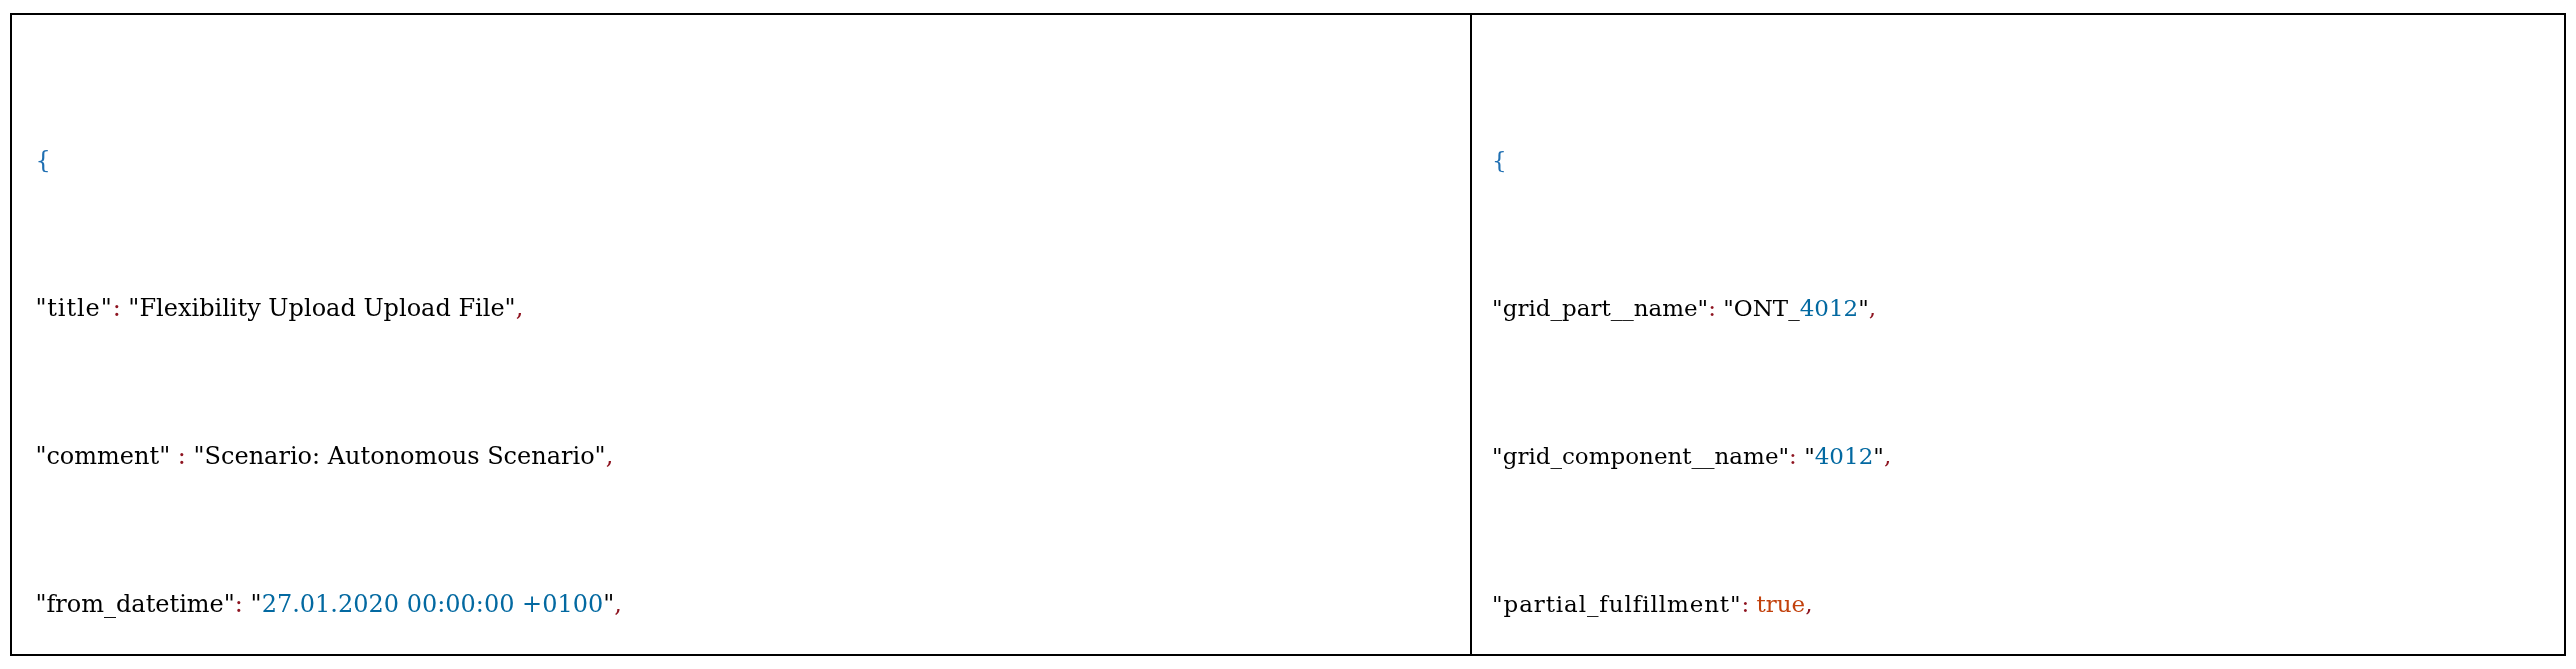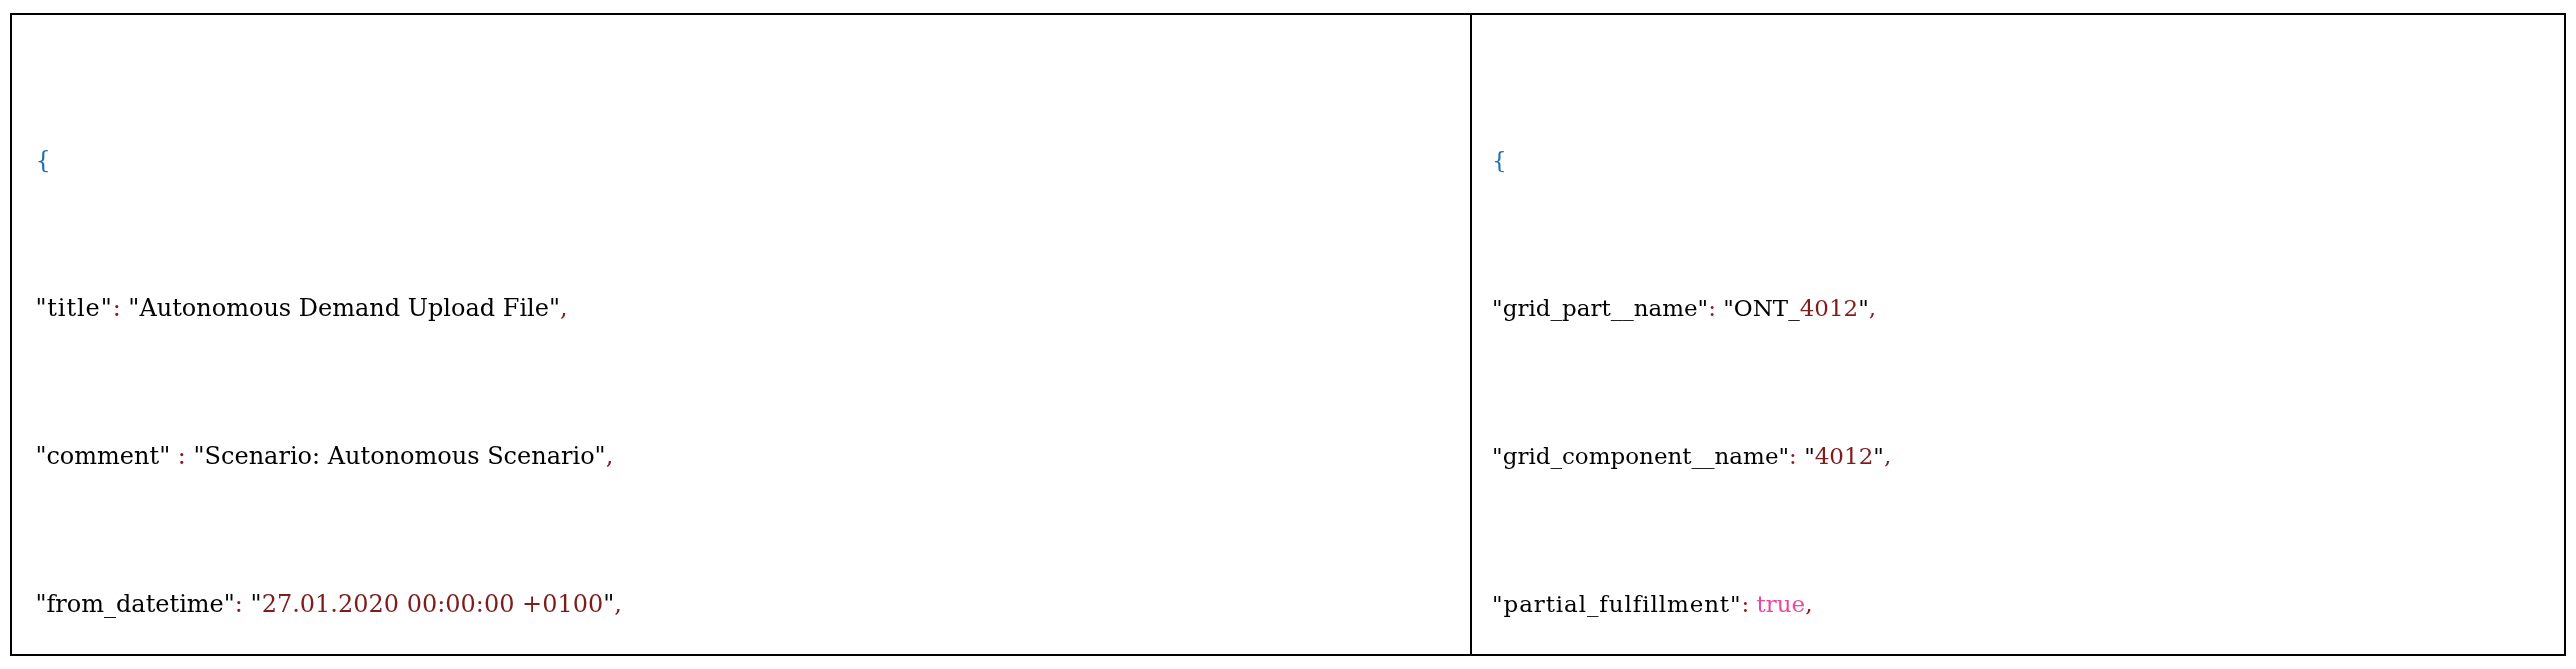--- a/index.html
+++ b/index.html
@@ -46,38 +46,38 @@
   }
   .panel-right .code{ font-size:23px; line-height:37px; }
 
   .ln{ display:block; height:37px; white-space:pre; }
 
   
   .brace   { color:#1f6fb2; }
   .punc    { color:#8e1420; }   
   .key     { color:#000000; }
   .str     { color:#000000; }   
-  .num     { color:#7f1d1d; }   
-  .lit     { color:#ec4899; }
+  .num     { color:#0369a1; }   
+  .lit     { color:#c2410c; }
 
   
   .sp1{ letter-spacing:0.9px; }
 </style>
 </head>
 <body>
 
 <div class="page">
   <div class="frame">
 
     <div class="panel panel-left">
       <div class="code">
 
         <span class="ln"><span class="brace">{</span></span>
 
-        <span class="ln"><span class="key sp1">"title"</span><span class="punc">:</span><span class="str">&nbsp;<span class="q">"</span><span>Autonomous Demand Upload File</span><span class="q">"</span></span><span class="punc">,</span></span>
+        <span class="ln"><span class="key sp1">"title"</span><span class="punc">:</span><span class="str">&nbsp;<span class="q">"</span><span>Flexibility Upload Upload File</span><span class="q">"</span></span><span class="punc">,</span></span>
 
         <span class="ln"><span class="key">"comment"</span><span class="punc"> : </span><span class="str"><span class="q">"</span><span>Scenario: Autonomous Scenario</span><span class="q">"</span></span><span class="punc">,</span></span>
 
         <span class="ln"><span class="key">"from_datetime"</span><span class="punc">:</span>&nbsp;<span class="str"><span class="q">"</span><span class="num">27.01.2020 00:00:00 +0100</span><span class="q">"</span></span><span class="punc">,</span></span>
 
         
 
         
 
         

